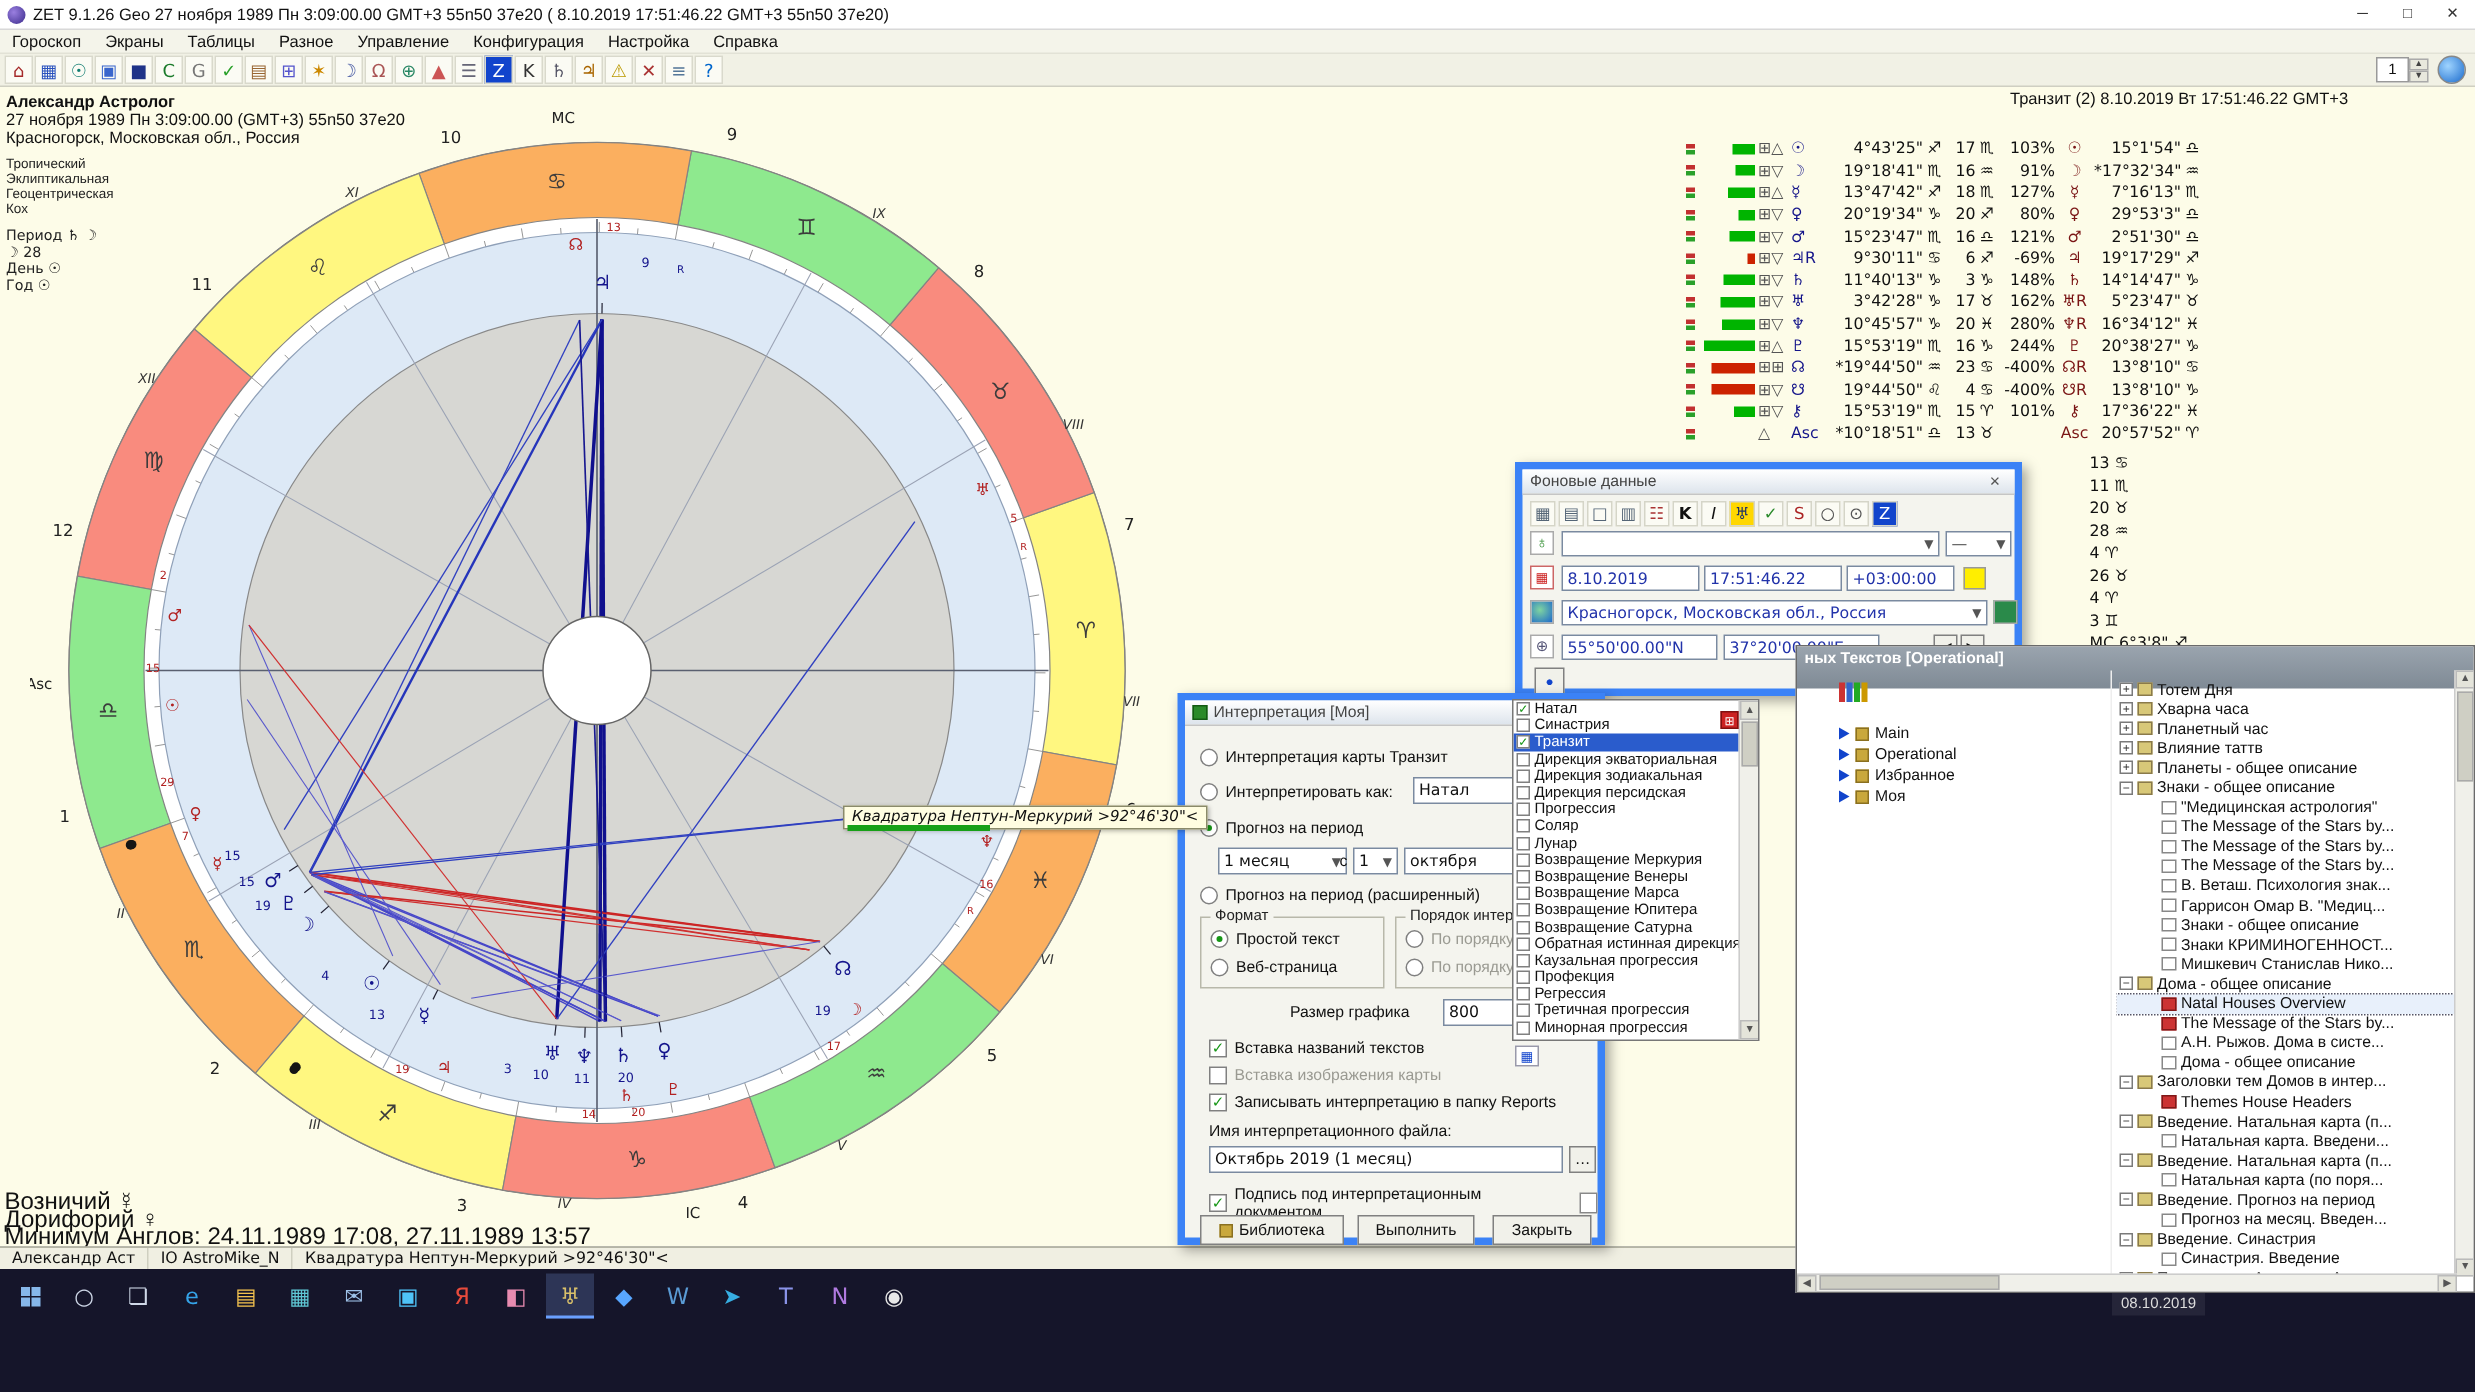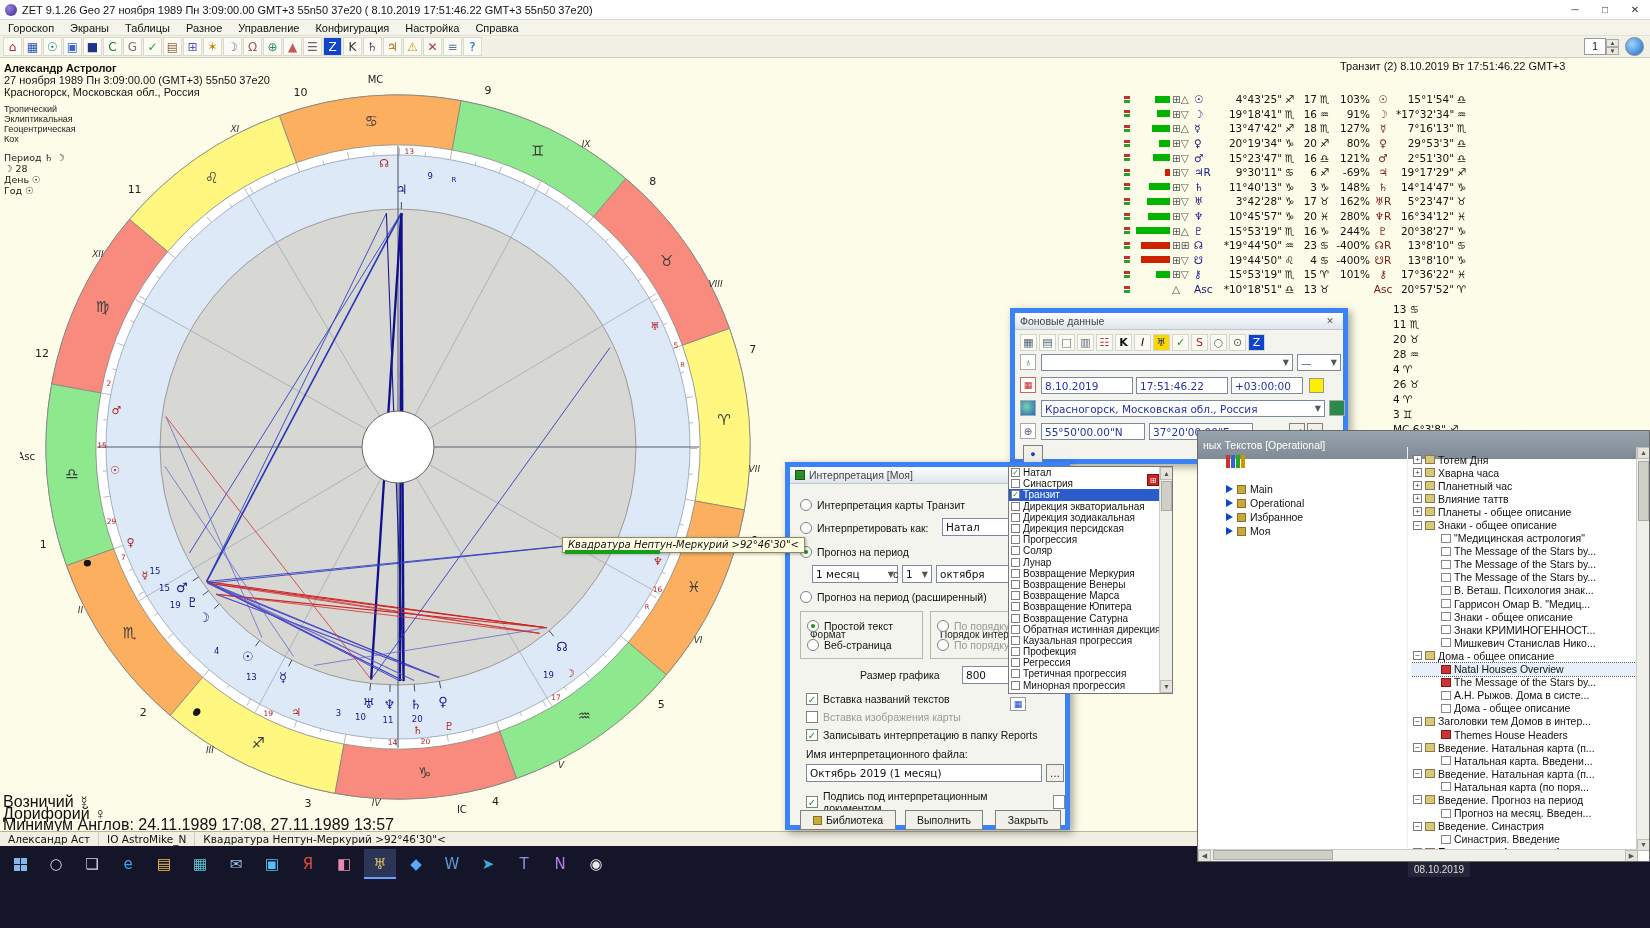--- a/index.html
+++ b/index.html
@@ -69,37 +69,37 @@
   .dlg-close{margin-left:auto;width:16px;height:13px;display:flex;align-items:center;justify-content:center;font-size:9px;color:#555;}
   .fld{position:absolute;background:#fff;border:1px solid #7a8aa0;color:#2233aa;font-size:10.5px;display:flex;align-items:center;padding:0 3px;font-family:"DejaVu Sans",sans-serif;white-space:nowrap;overflow:hidden;}
   .fld .arr{margin-left:auto;color:#555;font-size:8px;}
   .mini-ic{position:absolute;width:16px;height:16px;border:1px solid #aaa;background:#fff;display:flex;align-items:center;justify-content:center;font-size:11px;}
   .btn{position:absolute;background:#f1f1ea;border:1px solid #808080;display:flex;align-items:center;justify-content:center;font-size:10.5px;color:#111;}
   .cb{width:12px;height:12px;border:1px solid #808080;background:#fff;display:inline-flex;align-items:center;justify-content:center;font-size:10px;color:#169616;font-weight:bold;flex:none;}
   .rd{width:12px;height:12px;border-radius:50%;border:1px solid #808080;background:#fff;position:relative;flex:none;}
   .rd.on::after{content:"";position:absolute;inset:3px;border-radius:50%;background:#169616;}
   .ctl-row{position:absolute;display:flex;align-items:center;gap:5px;font-size:10.5px;}
   .grp{position:absolute;border:1px solid #b8b8aa;}
-  .grp-t{position:absolute;top:-7px;left:6px;background:#f4f4ee;padding:0 3px;font-size:10px;color:#222;white-space:nowrap;margin-top:24px;}
+  .grp-t{position:absolute;top:-7px;left:6px;background:#f4f4ee;padding:0 3px;font-size:10px;color:#222;white-space:nowrap;}
   .dis{color:#9a9a92;}
   .tbrow{position:absolute;display:flex;gap:2px;}
   .tb-mini{width:17px;height:17px;background:#fbfbf4;border:1px solid #d5d5c8;display:flex;align-items:center;justify-content:center;font-size:11px;font-family:"DejaVu Sans",sans-serif;}
 
   
   #chart-listbox{position:absolute;left:1008px;top:466px;width:165px;height:228px;background:#fff;border:1px solid #777;z-index:6;font-size:10px;overflow:hidden;}
   .lb-row{display:flex;align-items:center;height:11.2px;padding-left:2px;white-space:nowrap;}
   .lb-row .cb{width:9px;height:9px;font-size:8px;margin-right:3px;}
   .lb-row.sel{background:#2a5ccc;color:#fff;}
   .lb-scroll{position:absolute;right:0;top:0;width:13px;height:100%;background:#f0f0ea;border-left:1px solid #ccc;}
   .lb-scroll .sb-btn{width:13px;height:13px;background:#e4e4da;border:1px solid #bbb;font-size:7px;text-align:center;line-height:11px;color:#555;}
   .lb-thumb{position:absolute;top:14px;left:1px;width:11px;height:30px;background:#cfcfc4;border:1px solid #aaa;}
 
   
   #tree-window{position:absolute;left:1197px;top:430px;width:453px;height:432px;background:#fff;border:1px solid #6a6a6a;z-index:7;overflow:hidden;}
-  .tree-title{height:16px;background:linear-gradient(#9aa4ae,#7f8a95);color:#fff;font-size:10.5px;display:flex;align-items:center;padding:14px 5px;}
+  .tree-title{height:16px;background:linear-gradient(#9aa4ae,#7f8a95);color:#fff;font-size:10.5px;display:flex;align-items:flex-end;padding:14px 5px;font-weight:bold;}
   .tree-left{position:absolute;left:0;top:16px;width:210px;height:404px;border-right:1px solid #eee;}
   .books-ico{position:absolute;left:28px;top:8px;display:flex;gap:1px;}
   .books-ico i{width:4px;height:13px;display:block;}
   .cat-row{position:absolute;display:flex;align-items:center;gap:4px;font-size:10.5px;}
   .cat-arrow{width:0;height:0;border-left:7px solid #1144cc;border-top:4px solid transparent;border-bottom:4px solid transparent;}
   .cat-book{width:9px;height:9px;background:#c9a83c;border:1px solid #8a7020;}
   #tree-items{position:absolute;left:213px;top:22px;width:227px;height:398px;overflow:hidden;}
   .tree-row{display:flex;align-items:center;height:13.1px;white-space:nowrap;font-size:10.5px;}
   .tree-exp{width:9px;height:9px;border:1px solid #7a7a7a;background:#fff;font-size:8px;line-height:7px;text-align:center;color:#333;margin-right:3px;flex:none;}
   .tree-exp-sp{width:12px;flex:none;}

